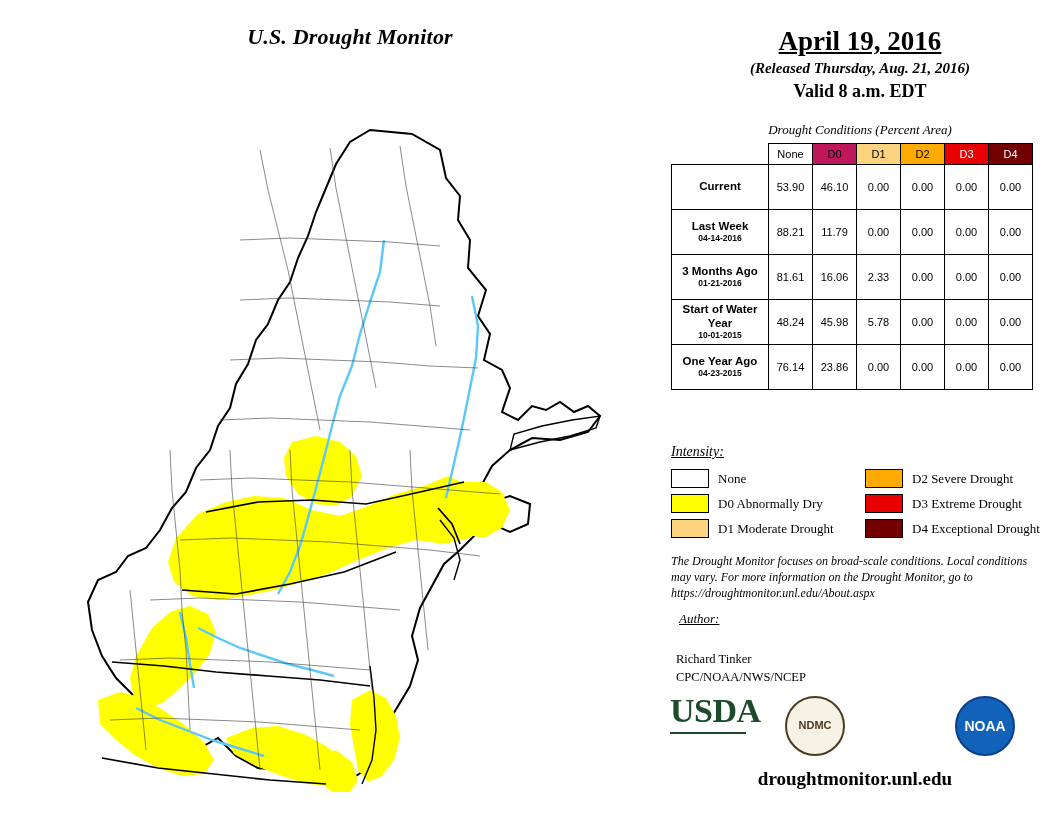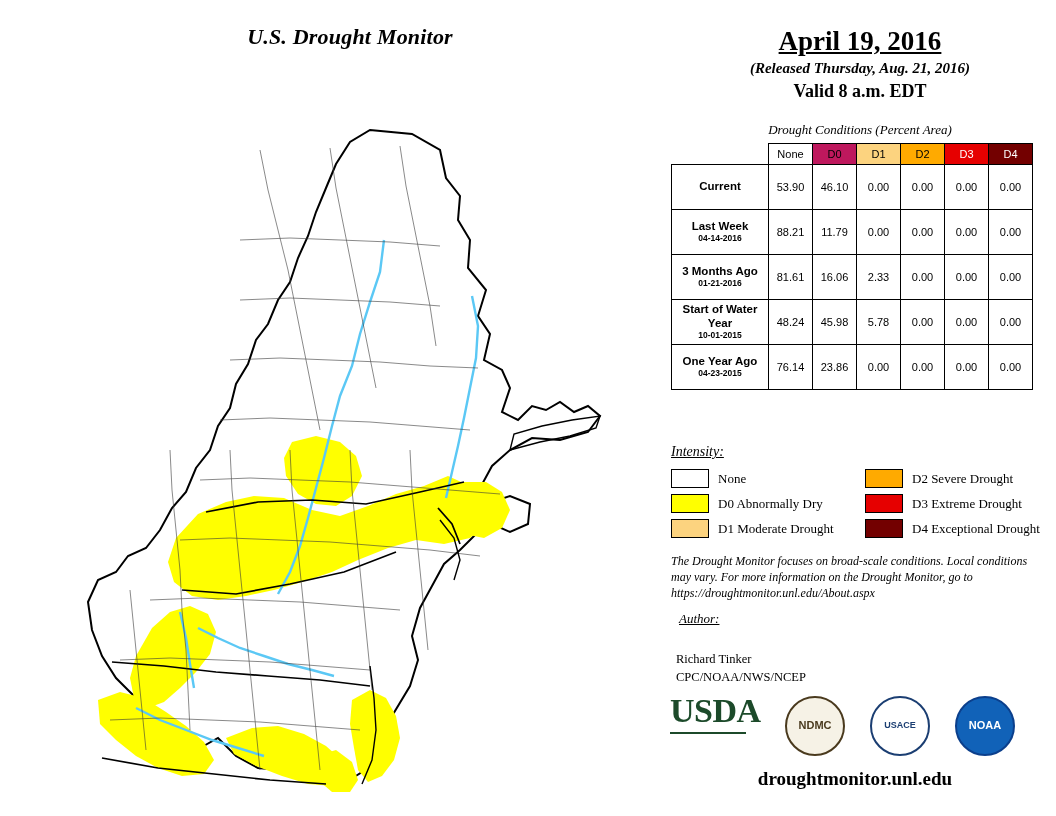--- a/index.html
+++ b/index.html
@@ -232,21 +232,21 @@
     border: 2px solid #1b3e72;
     background: #ffffff;
     color: #1b3e72;
     font-size: 9px;
   }
   #noaa-logo {
     left: 295px;
     border: 2px solid #0b3f8c;
     background: #1162b8;
     color: #ffffff;
-    font-size: 11px;
+    font-size: 14px;
   }
   #website {
     position: absolute;
     left: 660px;
     top: 768px;
     width: 390px;
     text-align: center;
     font-family: "Liberation Serif", serif;
     font-weight: bold;
     font-size: 19px;
@@ -393,23 +393,20 @@
 </div>
 
 <div id="logos">
   <div class="logo" id="usda-logo">
     <div id="usda-text">USDA</div>
     <div id="usda-rule"></div>
   </div>
   <div class="seal" id="ndmc-logo">
     <span>NDMC</span>
   </div>
-  <div class="seal" id="usace-logo">
-    <span>USACE</span>
-  </div>
   <div class="seal" id="noaa-logo">
     <span>NOAA</span>
   </div>
 </div>
 
 <div id="website">droughtmonitor.unl.edu</div>
 
 <div id="map-wrap">
 <svg id="map-svg" width="610" height="680" viewBox="0 0 610 680">
   <g>

